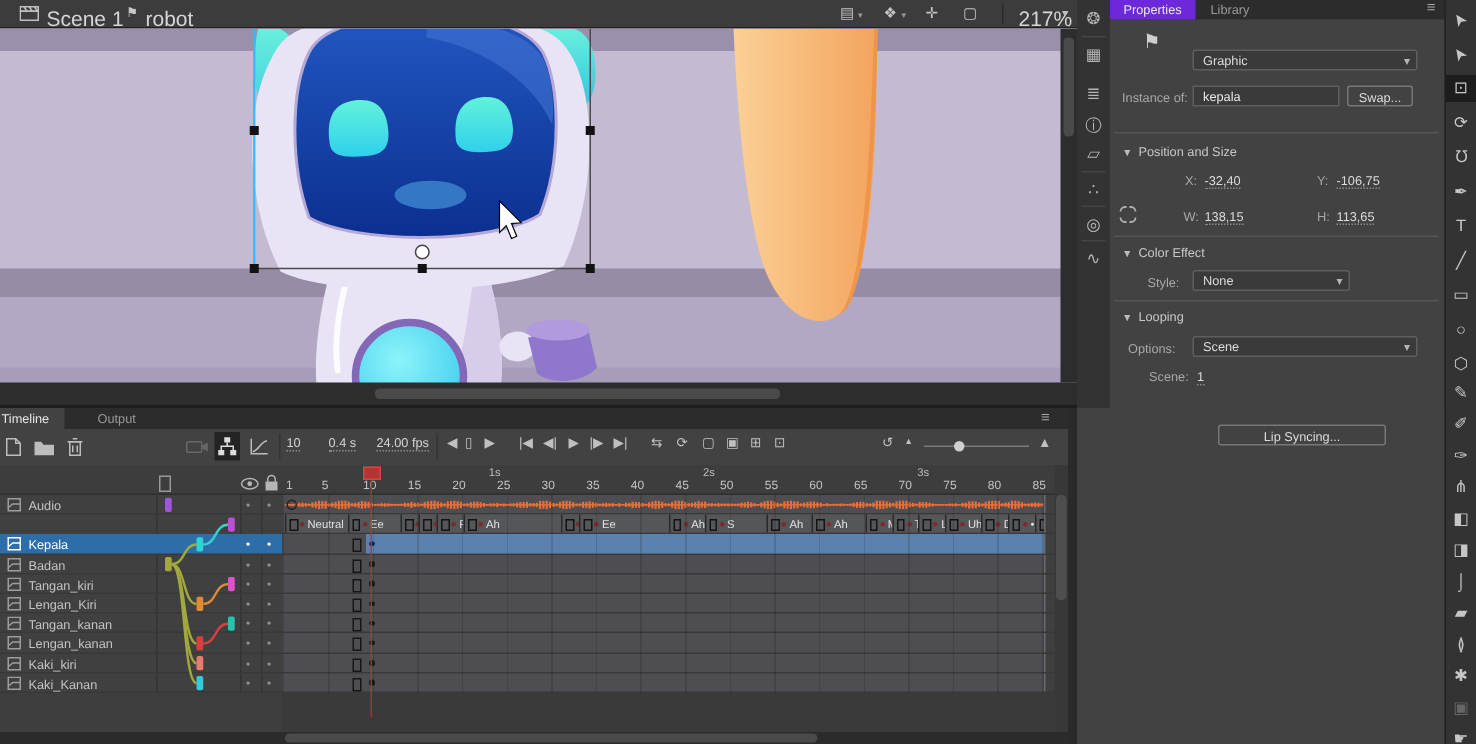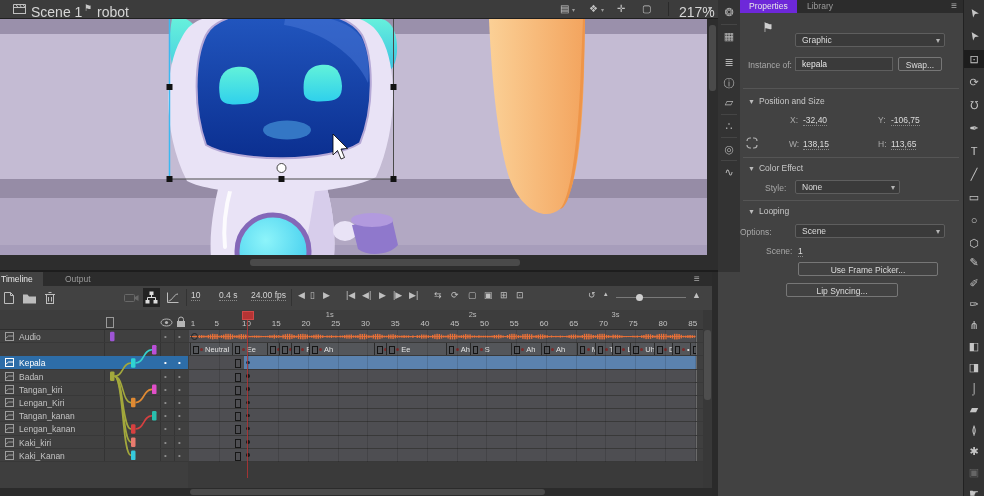--- a/index.html
+++ b/index.html
@@ -219,28 +219,27 @@
     <div class="pdiv" style="top:157px"></div>
 
     <div class="psec" style="left:8px;top:163px"><span class="tri">▼</span><span>Color Effect</span></div>
     <span class="plabel" style="left:25px;top:183px">Style:</span>
     <div class="dd" style="left:55px;top:180px;width:105px">
       <span>None</span><span class="chev">▾</span>
     </div>
     <div class="pdiv" style="top:200px"></div>
 
     <div class="psec" style="left:8px;top:206px"><span class="tri">▼</span><span>Looping</span></div>
-    <span class="plabel" style="left:0;top:227px">Options:</span>
+    <span class="plabel" style="left:12px;top:227px">Options:</span>
     <div class="dd" style="left:55px;top:224px;width:150px">
       <span>Scene</span><span class="chev">▾</span>
     </div>
     <span class="plabel" style="left:26px;top:246px">Scene:</span>
     <span class="pvalue" style="left:58px;top:246px">1</span>
-    <button class="pbtn" style="left:58px;top:262px;width:140px">Use Frame Picker...</button>
-    <button class="pbtn" style="left:46px;top:283px;width:112px">Lip Syncing...</button>
+    <button class="pbtn" style="left:72px;top:283px;width:112px">Lip Syncing...</button>
   </div>
 
   <div id="gap-tools"></div>
 
   <div id="tools-col">
       <div class="tool" style="top: 4px;"><span style="transform: rotate(-125deg);">➤</span></div>
       <div class="tool" style="top: 27px;"><span style="transform: rotate(-125deg);">➤</span></div>
       <div class="tool active" style="top: 50px;"><span>⊡</span></div>
       <div class="tool" style="top: 73px;"><span>⟳</span></div>
       <div class="tool" style="top: 96px;"><span>℧</span></div>

